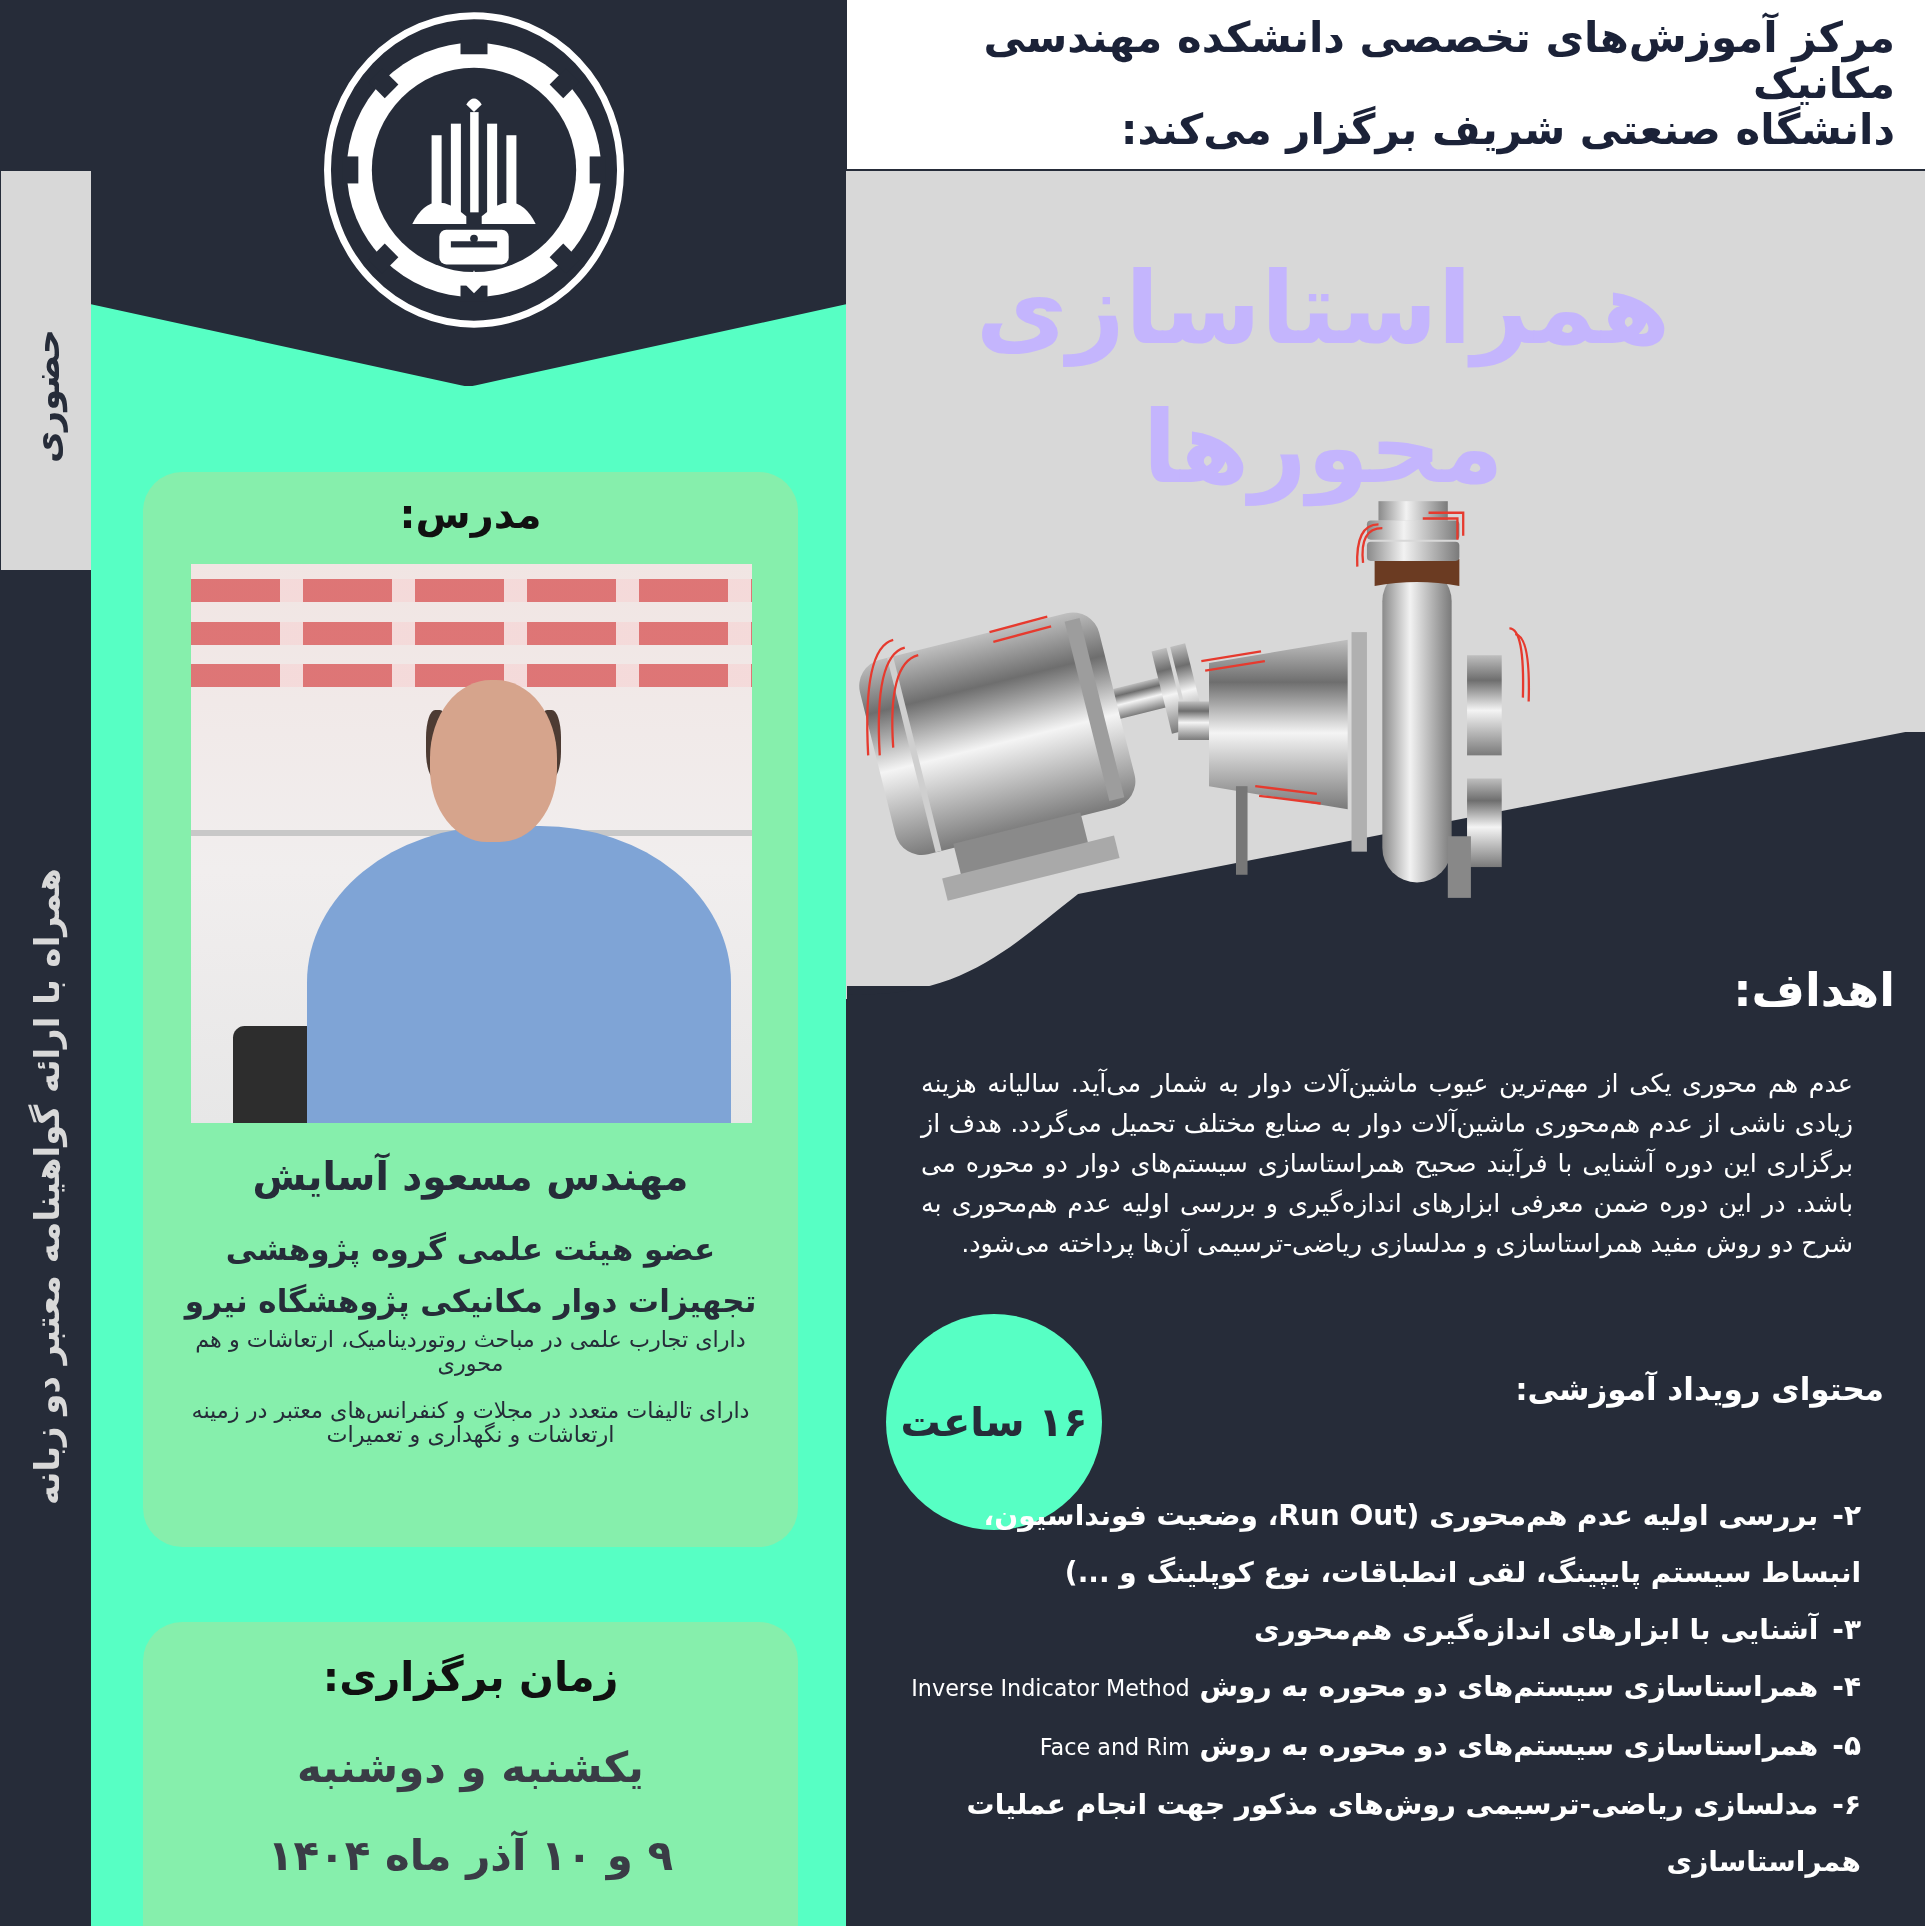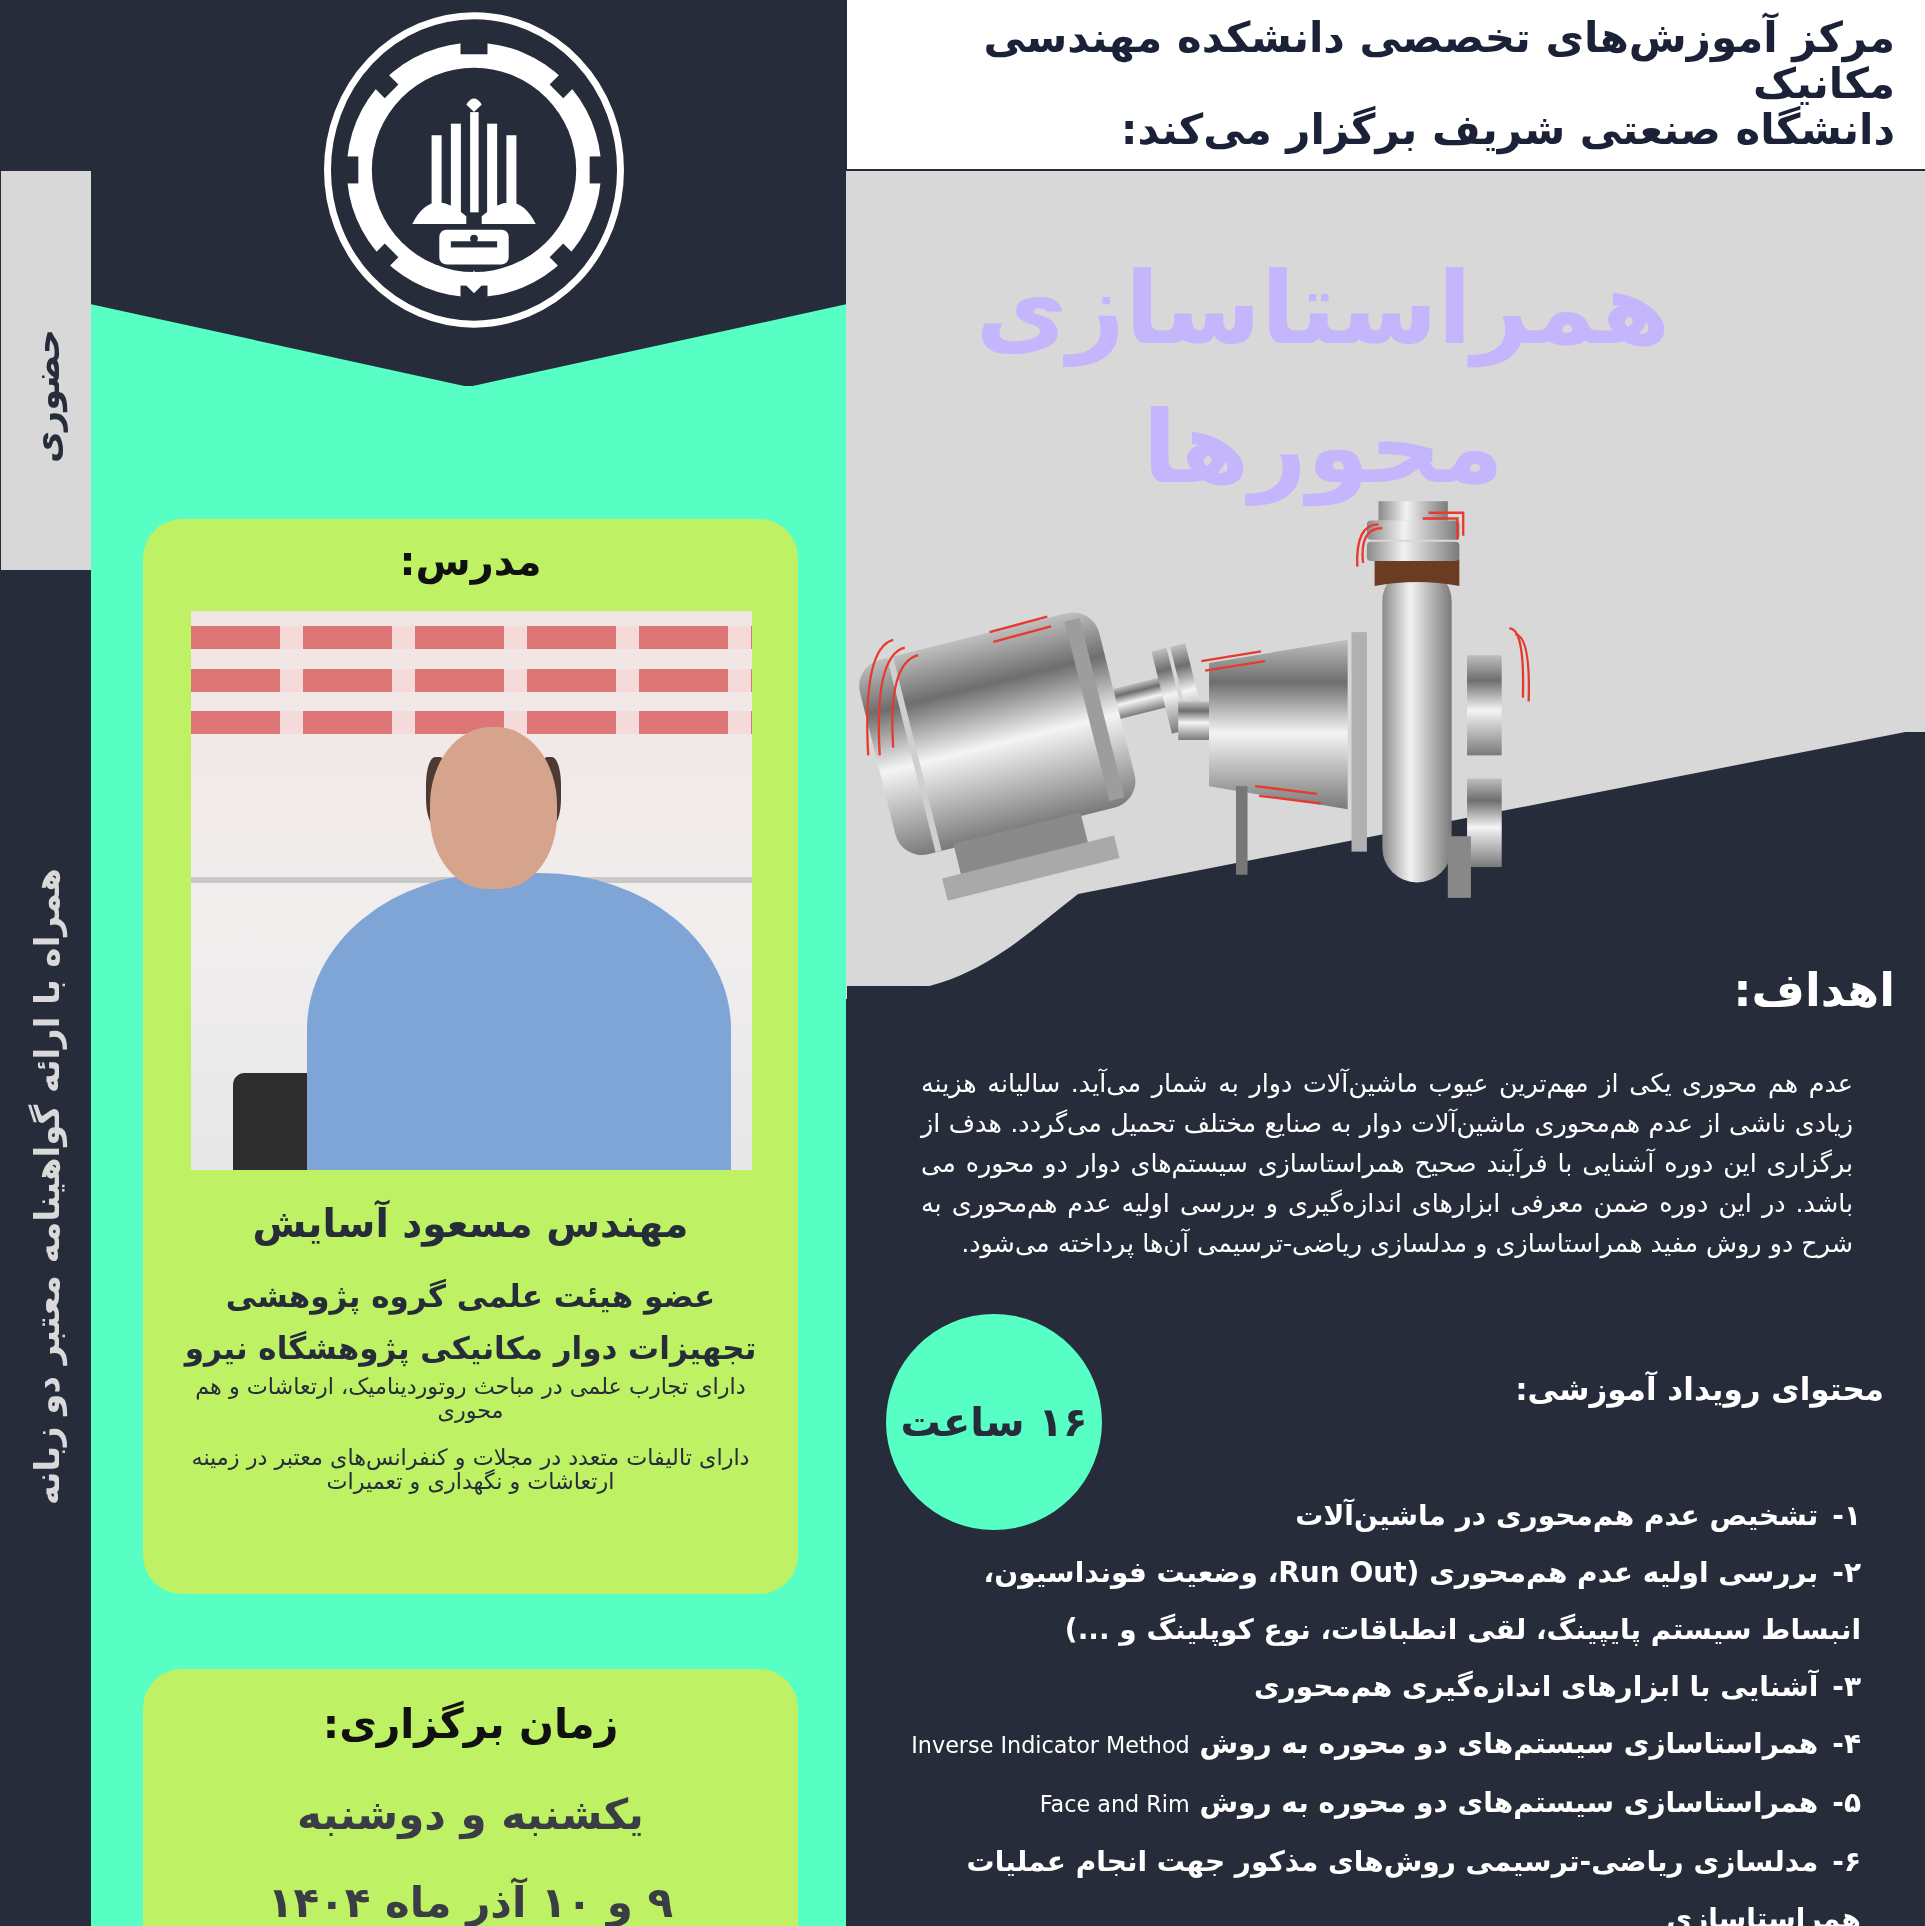--- a/index.html
+++ b/index.html
@@ -46,22 +46,22 @@
       writing-mode: vertical-rl; transform: rotate(180deg);
       font-weight: bold; font-size: 34px; color: #d9d9d9; text-align: center;
       display: flex; align-items: center; justify-content: center;
     }
 
     
     .left-col { left: 91px; top: 0; width: 755px; height: 2292px; background: #57ffc4; border-bottom-right-radius: 62px; overflow: hidden; }
     .logo-wrap { left: 285px; top: 7.7px; width: 378px; height: 347px; }
 
     .card {
-      position: absolute; background: #bef264; border-radius: 39px;
-      text-align: center; color: #262c39; margin-top: 47px;
+      position: absolute; background: #86efac; border-radius: 39px;
+      text-align: center; color: #262c39;
     }
     .card-instructor { left: 143px; top: 472px; width: 655px; height: 1075px; }
     .card-time { left: 143px; top: 1622px; width: 655px; height: 412px; }
 
     .card-title { font-weight: bold; font-size: 40px; color: #111; margin-top: 19px; }
     .photo {
       position: absolute; left: 48px; top: 92px; width: 561px; height: 559px;
       background: linear-gradient(180deg, #f1e5e3 0%, #f1eeee 55%, #e7e7e7 100%);
       overflow: hidden;
     }
@@ -245,20 +245,19 @@
   <div class="time-date">۹ و ۱۰ آذر ماه ۱۴۰۴</div>
 </div>
 
 <div class="abs goals-title">اهداف:</div>
 <div class="abs goals-text">عدم هم محوری یکی از مهم‌ترین عیوب ماشین‌آلات دوار به شمار می‌آید. سالیانه هزینه زیادی ناشی از عدم هم‌محوری ماشین‌آلات دوار به صنایع مختلف تحمیل می‌گردد. هدف از برگزاری این دوره آشنایی با فرآیند صحیح همراستاسازی سیستم‌های دوار دو محوره می باشد. در این دوره ضمن معرفی ابزارهای اندازه‌گیری و بررسی اولیه عدم هم‌محوری به شرح دو روش مفید همراستاسازی و مدلسازی ریاضی-ترسیمی آن‌ها پرداخته می‌شود.</div>
 
 <div class="abs hours-badge">۱۶ ساعت</div>
 
 <div class="abs content-title">محتوای رویداد آموزشی:</div>
 <ul class="abs content-list">
-  <li><span class="num">۱-</span><span>تشخیص عدم هم‌محوری در ماشین‌آلات</span></li>
   <li><span class="num">۲-</span><span>بررسی اولیه عدم هم‌محوری (Run Out، وضعیت فونداسیون، انبساط سیستم پایپینگ، لقی انطباقات، نوع کوپلینگ و ...)</span></li>
   <li><span class="num">۳-</span><span>آشنایی با ابزارهای اندازه‌گیری هم‌محوری</span></li>
   <li><span class="num">۴-</span><span>همراستاسازی سیستم‌های دو محوره به روش</span> <span class="en" dir="ltr">Inverse Indicator Method</span></li>
   <li><span class="num">۵-</span><span>همراستاسازی سیستم‌های دو محوره به روش</span> <span class="en" dir="ltr">Face and Rim</span></li>
   <li><span class="num">۶-</span><span>مدلسازی ریاضی-ترسیمی روش‌های مذکور جهت انجام عملیات همراستاسازی</span></li>
 </ul>
 
 
 </body></html>

